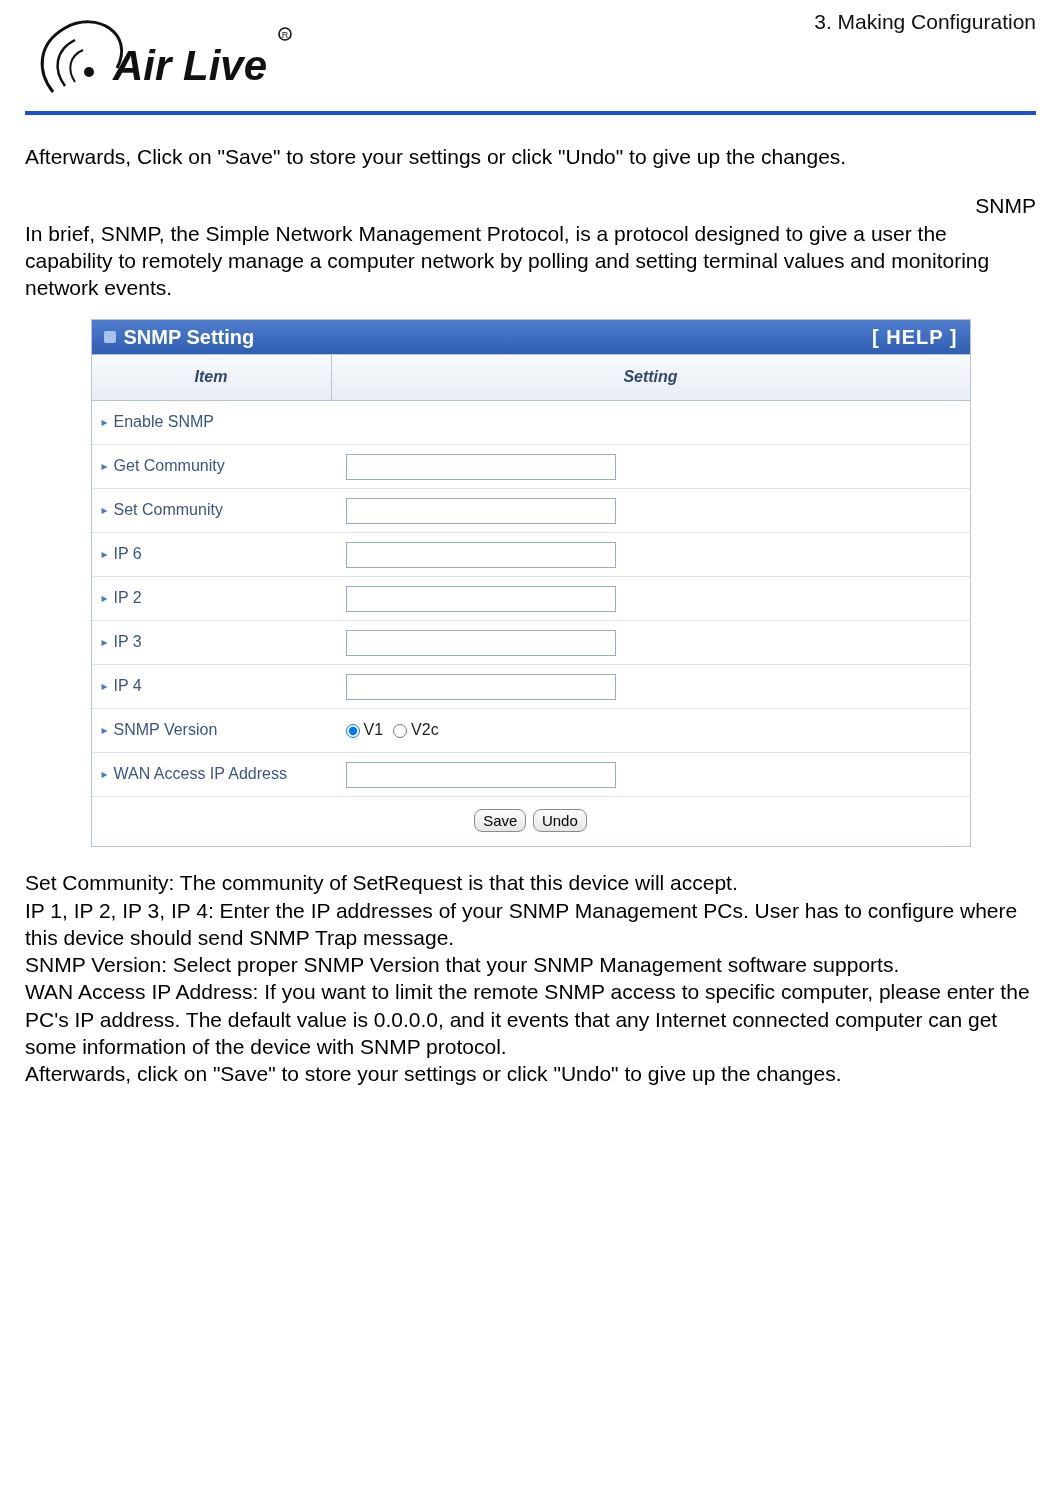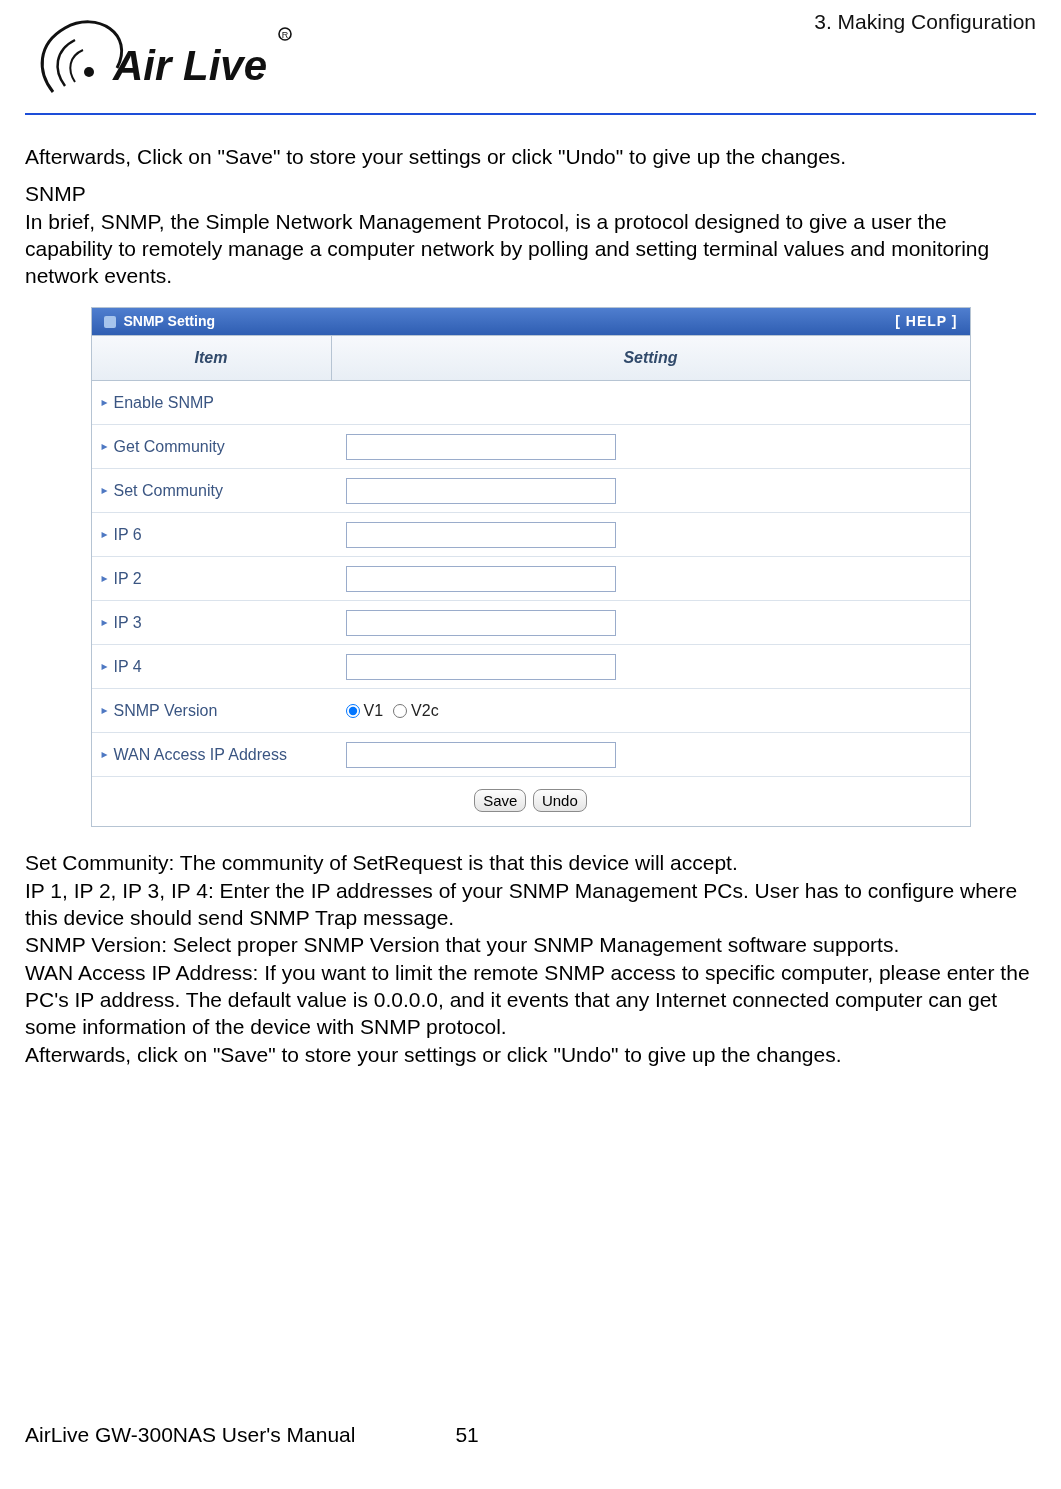--- a/index.html
+++ b/index.html
@@ -17,21 +17,21 @@
       padding: 0;
     }
     .page {
       padding: 10px 25px 0 25px;
       height: 100%;
       position: relative;
     }
     .header-section {
       position: relative;
       height: 105px;
-      border-bottom: 2px solid #1d4ed8;
+      border-bottom: 4px solid #1d4ed8;
       margin-bottom: 28px;
     }
     .chapter-label {
       position: absolute;
       top: 0;
       right: 0;
       font-size: 21px;
       color: #111;
     }
     .logo-wrap {
@@ -45,43 +45,44 @@
     }
     .content {
       font-size: 21px;
       line-height: 1.3;
       color: #000;
     }
     .para {
       margin-bottom: 10px;
     }
     .snmp-heading {
-      margin-top: 10px;
+      margin-top: 22px;
       margin-bottom: 0;
+      text-align: right;
     }
 
     .snmp-panel-wrap {
       display: flex;
       justify-content: center;
       margin: 18px 0 22px 0;
     }
     .snmp-panel {
       width: 880px;
       border: 1px solid #b6c4d3;
       background: #fff;
       font-size: 16px;
       color: #2b2b4a;
     }
     .panel-header {
       background: linear-gradient(to bottom, #4f7ecf 0%, #2f5eb2 100%);
       color: #fff;
       display: flex;
       align-items: center;
       padding: 4px 12px;
-      font-size: 14px;
+      font-size: 20px;
       font-weight: bold;
       border-bottom: 1px solid #b6c4d3;
     }
     .panel-header .bullet {
       display: inline-block;
       width: 12px;
       height: 12px;
       background: #a6c4ec;
       border-radius: 2px;
       margin-right: 8px;
@@ -327,17 +328,13 @@
       </div>
     </div>
 
     <div>Set Community: The community of SetRequest is that this device will accept.</div>
     <div>IP 1, IP 2, IP 3, IP 4: Enter the IP addresses of your SNMP Management PCs. User has to configure where this device should send SNMP Trap message.</div>
     <div>SNMP Version: Select proper SNMP Version that your SNMP Management software supports.</div>
     <div>WAN Access IP Address: If you want to limit the remote SNMP access to specific computer, please enter the PC's IP address. The default value is 0.0.0.0, and it events that any Internet connected computer can get some information of the device with SNMP protocol.</div>
     <div>Afterwards, click on "Save" to store your settings or click "Undo" to give up the changes.</div>
   </div>
 
-  <div class="footer">
-    <span class="footer-title">AirLive GW-300NAS User's Manual</span>
-    <span class="footer-page">51</span>
-  </div>
 </div>
 
 </body></html>

